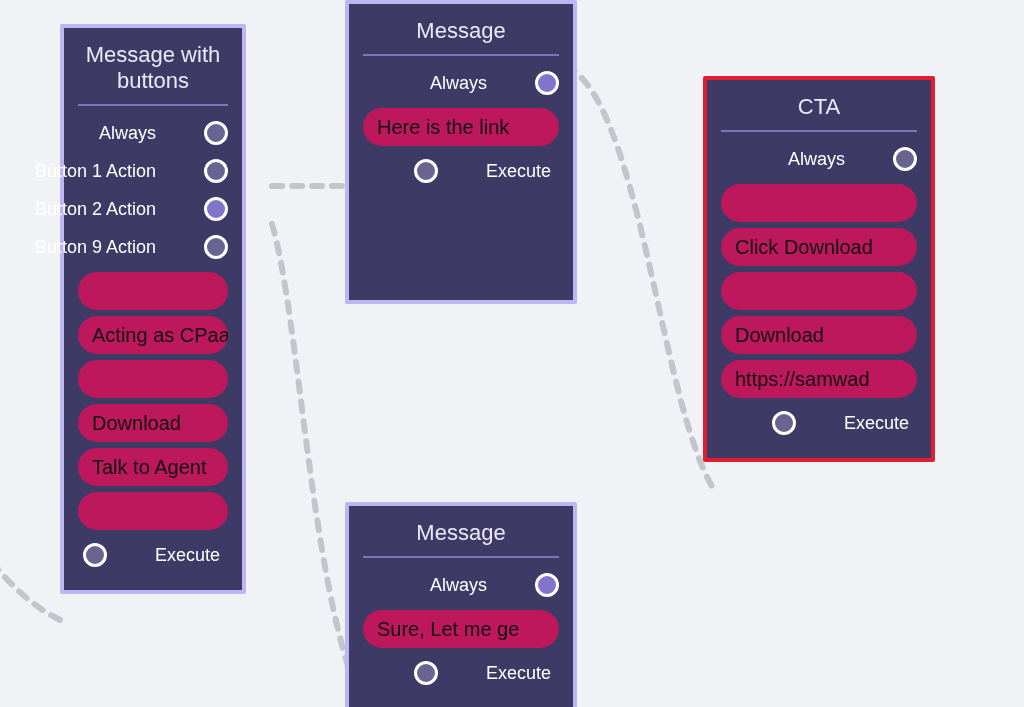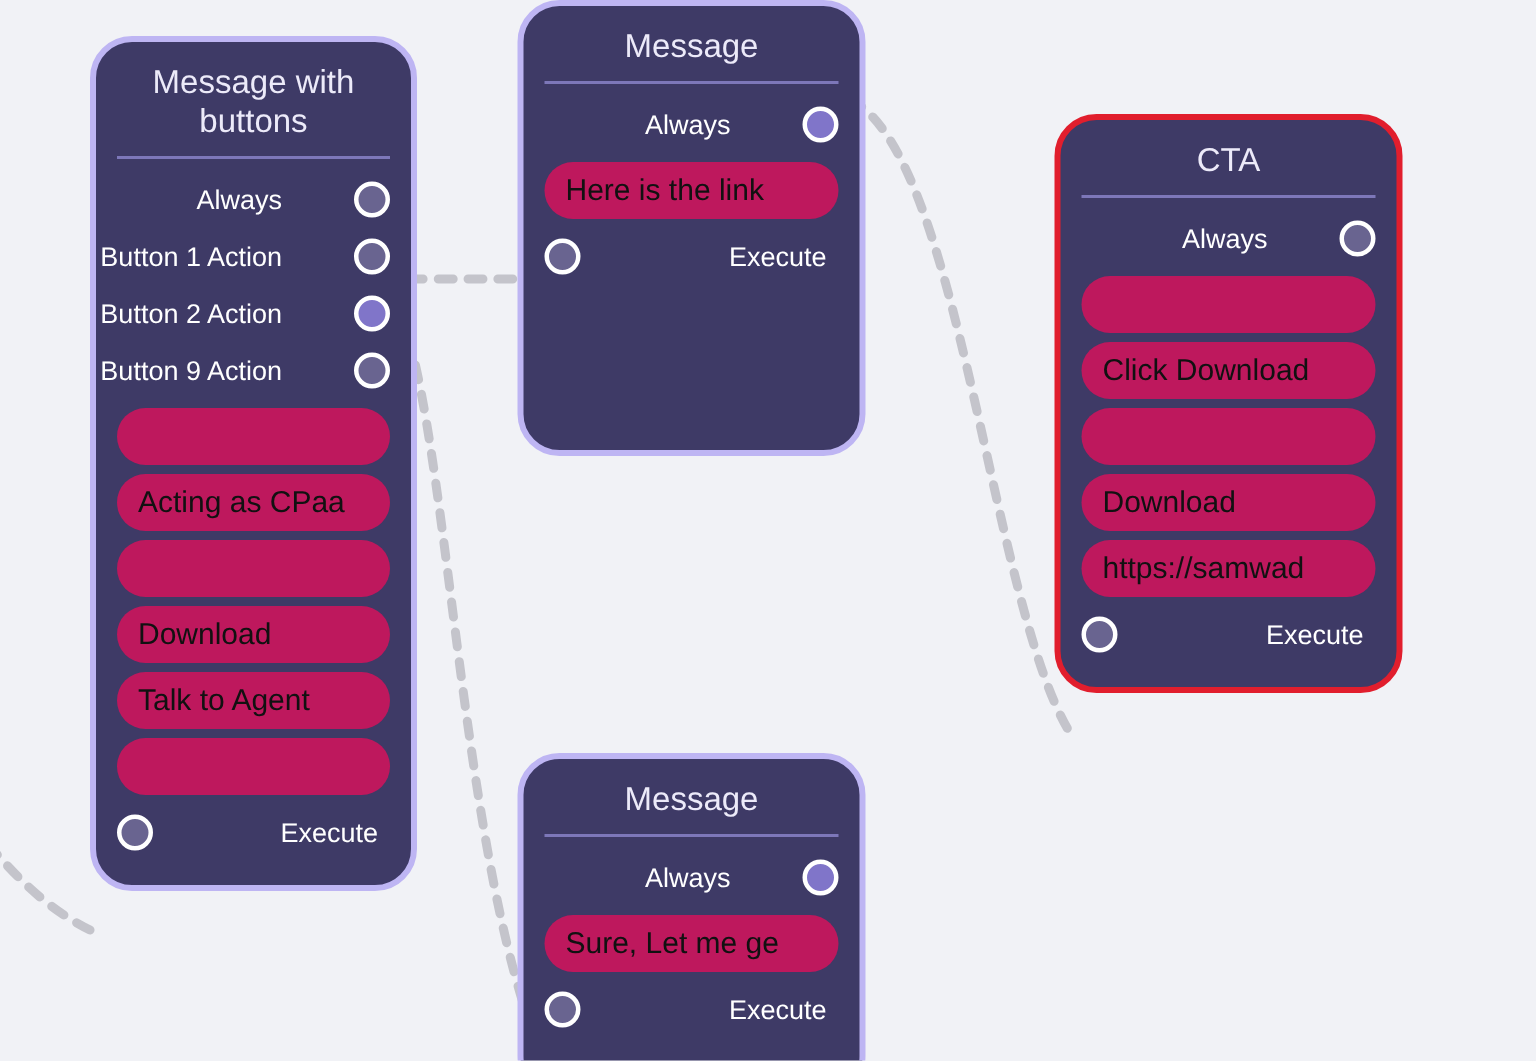--- a/index.html
+++ b/index.html
@@ -24,21 +24,21 @@
     top: 0;
     left: 0;
     width: 1024px;
     height: 707px;
     pointer-events: none;
   }
 
   .node {
     position: absolute;
     background: #3e3a66;
-    border-radius: 28px;
+    border-radius: 2px;
     border: 4px solid #beb5f3;
     color: #fff;
     box-sizing: border-box;
     padding: 10px 14px 16px 14px;
     font-size: 20px;
   }
 
   .node.cta {
     border-color: #e11e2d;
   }
@@ -60,21 +60,21 @@
     color: #fff;
     font-size: 18px;
     gap: 40px;
   }
 
   .row.right {
     justify-content: flex-end;
   }
 
   .row.left {
-    justify-content: space-between;
+    justify-content: flex-end;
   }
 
   .row .label {
     padding: 0 8px;
     white-space: nowrap;
   }
 
   .port {
     width: 18px;
     height: 18px;
@@ -101,21 +101,21 @@
     overflow: hidden;
     white-space: nowrap;
     text-overflow: clip;
     width: 100%;
   }
 
   .pill.empty {
     color: transparent;
   }
 
-  .node.n1 { left: 60px;  top: 24px;  width: 218px; }
+  .node.n1 { left: 60px;  top: 24px;  width: 186px; }
   .node.n2 { left: 345px; top: 0px;   width: 232px; }
   .node.n3 { left: 345px; top: 502px; width: 232px; }
   .node.n4 { left: 703px; top: 76px;  width: 232px; }
 
   
   .node.n2 { height: 304px; }
   .node.n3 { height: 230px; }
 </style>
 </head>
 <body>

